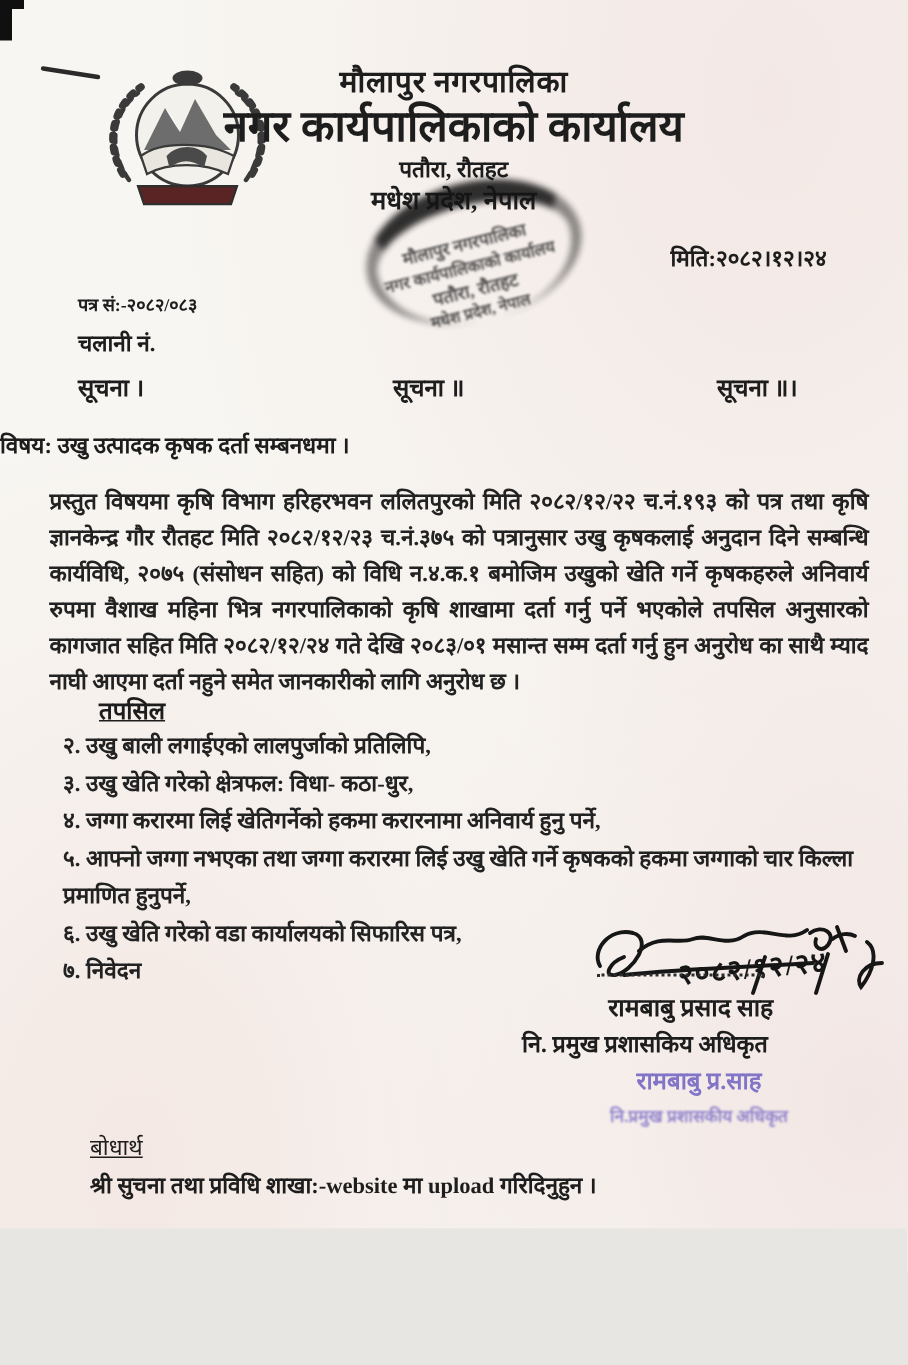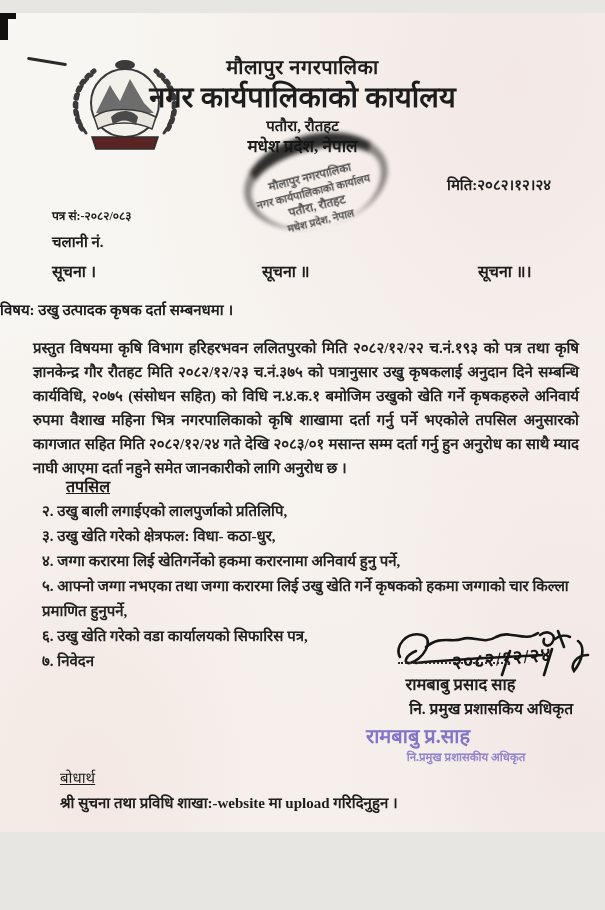--- a/index.html
+++ b/index.html
@@ -1,19 +1,19 @@
 <!DOCTYPE html>
 <html><head>
 <meta charset="utf-8">
 <style>
   html,body{margin:0;padding:0;background:#e8e6e2;}
   .page{
     position:relative;
     width:605px;height:819px;
-    margin:13px auto;
+    margin:0 auto;
     overflow:hidden;
     font-family:"Liberation Serif","DejaVu Serif",serif;
     color:#1d1d1d;
     background:
       radial-gradient(ellipse at 85% 8%, rgba(232,205,203,0.35), rgba(0,0,0,0) 55%),
       radial-gradient(ellipse at 15% 95%, rgba(236,210,206,0.40), rgba(0,0,0,0) 45%),
       radial-gradient(ellipse at 95% 90%, rgba(230,200,200,0.35), rgba(0,0,0,0) 40%),
       #f8f6f2;
   }
   .abs{position:absolute;}
@@ -51,22 +51,22 @@
   
   .tapasil-h{left:66px;top:462px;font-size:16px;font-weight:bold;text-decoration:underline;}
   .tapasil-list{left:42px;top:486px;width:548px;font-size:15px;font-weight:bold;color:#222;}
   .tapasil-list .item{line-height:25px;margin-bottom:0;}
   
   .sig-svg{left:392px;top:608px;width:205px;height:58px;}
   .sig-dots{left:398px;top:649px;width:112px;border-bottom:2.5px dotted #2c2c2c;}
   .sig-date{left:452px;top:632px;font-size:19px;font-weight:bold;transform:rotate(-5deg);
     color:#161616;letter-spacing:1px;}
   .signer-name{left:358px;top:659px;width:205px;text-align:center;font-size:16.5px;font-weight:bold;}
-  .signer-title{left:348px;top:684px;width:225px;text-align:right;font-size:15.5px;font-weight:bold;}
-  .stamp-name{left:366px;top:709px;width:168px;font-size:20px;font-weight:bold;
+  .signer-title{left:348px;top:684px;width:225px;text-align:left;font-size:15.5px;font-weight:bold;}
+  .stamp-name{left:382px;top:709px;width:168px;text-align:center;font-size:16px;font-weight:bold;
     color:#6f60c2;filter:blur(.5px);opacity:.85;}
   .stamp-title{left:372px;top:736px;width:188px;text-align:center;font-size:11.5px;font-weight:bold;
     color:#7b6cc6;filter:blur(.6px);opacity:.8;}
   
   .cc-h{left:60px;top:754px;font-size:15px;font-weight:normal;text-decoration:underline;}
   .cc-line{left:60px;top:779px;font-size:15px;font-weight:bold;}
   .agri-svg{left:20px;top:816px;width:150px;height:46px;}
   .agri-note{left:52px;top:850px;font-size:14px;font-weight:bold;font-style:italic;
     transform:rotate(-9deg);color:#242424;}
   

